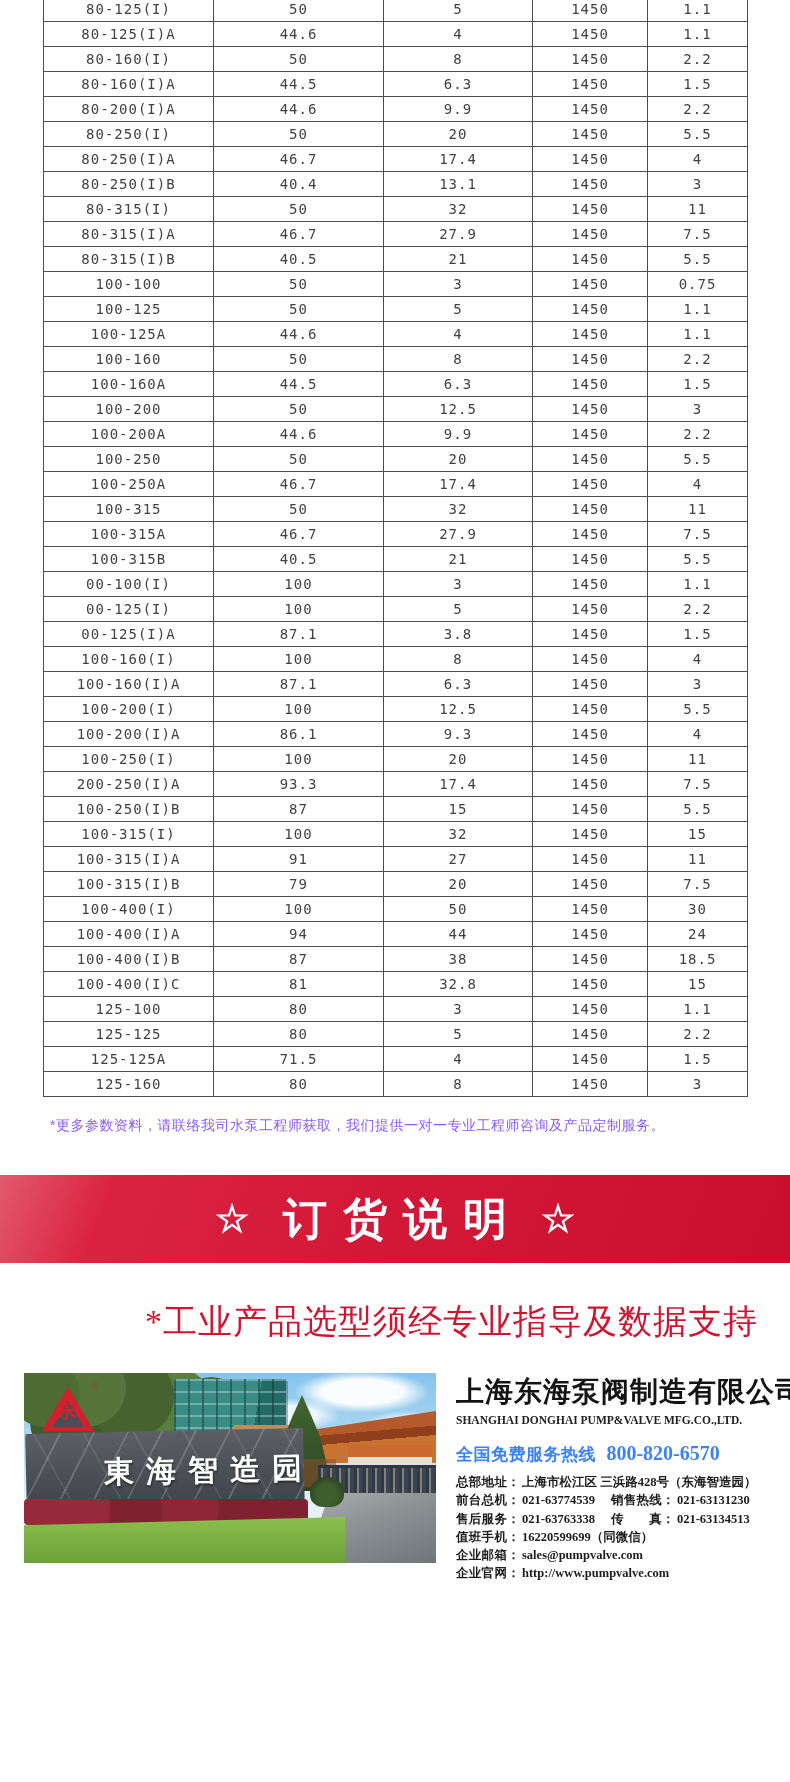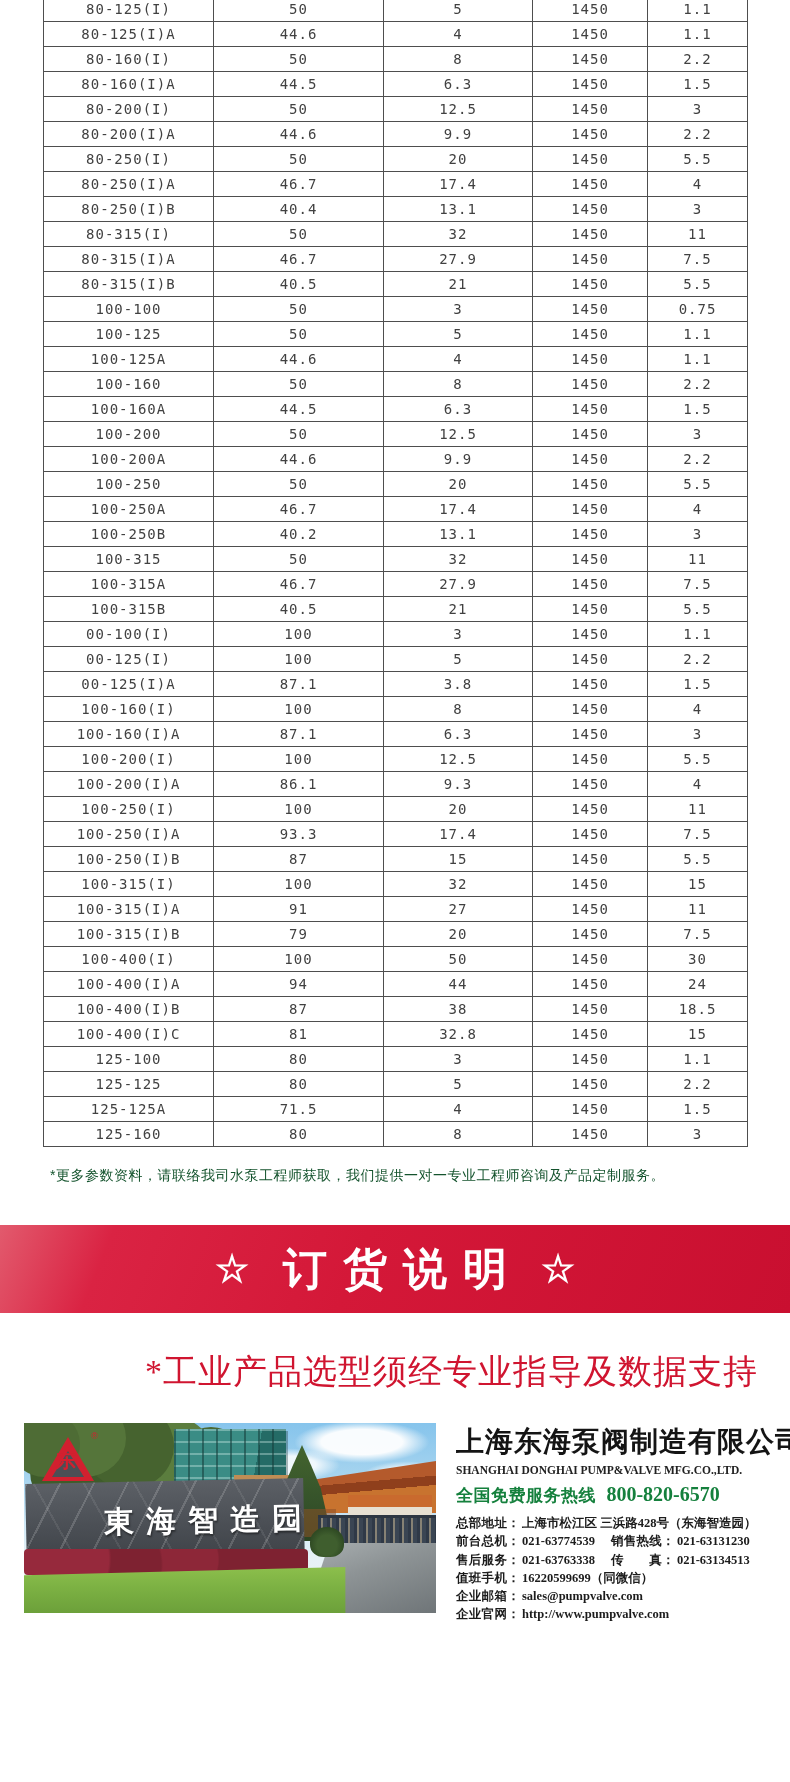--- a/index.html
+++ b/index.html
@@ -10,21 +10,21 @@
   .table-wrap { width:704px; margin:-4px auto 0; }
   table.spec { width:704px; border-collapse:collapse; table-layout:fixed; }
   table.spec td {
     border:1px solid #4e4e4e; height:25px; text-align:center; vertical-align:middle;
     font-family:"DejaVu Sans Mono","Liberation Mono",monospace;
     font-size:14px; color:#414141; letter-spacing:1px; overflow:hidden; white-space:nowrap;
   }
   col.c1{width:170px} col.c2{width:170px} col.c3{width:149px} col.c4{width:115px} col.c5{width:100px}
 
   
-  .note { margin:18px 0 0 50px; font-size:14px; color:#14532d; line-height:20px; letter-spacing:0.5px; }
+  .note { margin:18px 0 0 50px; font-size:14px; color:#8b5cf6; line-height:20px; letter-spacing:0.5px; }
 
   
   .banner {
     margin-top:40px; height:88px; width:790px;
     background:linear-gradient(112deg,#e25a6d 0%,#da2343 14%,#d41838 45%,#c90f30 100%);
     display:flex; align-items:center; justify-content:center; color:#fff;
   }
   .banner .star { font-size:38px; line-height:1; padding:0 18px; font-weight:bold; }
   .banner .title { font-size:44px; font-weight:bold; letter-spacing:16px; text-indent:16px; }
 
@@ -107,21 +107,21 @@
     background:linear-gradient(180deg,#8cbf4c 0%,#7cb143 45%,#6ca03a 100%); }
   .driveway { right:0; top:120px; width:130px; height:70px;
     clip-path:polygon(18% 0,100% 0,100% 100%,0 100%);
     background:linear-gradient(160deg,#aab0b2 0%,#8e9496 40%,#6f7578 100%); }
 
   
   .info { padding-top:0; width:312px; }
   .company-cn { font-size:28px; font-weight:bold; color:#141414; letter-spacing:1px; white-space:nowrap; }
   .company-en { margin-top:3px; font-family:"Liberation Serif",serif; font-weight:bold;
     font-size:11.5px; color:#222; white-space:nowrap; }
-  .hotline { margin-top:7px; color:#15803d; white-space:nowrap; }
+  .hotline { margin-top:16px; color:#3b82f6; white-space:nowrap; }
   .hotline .hl-label { font-size:17px; font-weight:bold; letter-spacing:0.5px; }
   .hotline .hl-number { font-family:"Liberation Serif",serif; font-size:20px; font-weight:bold; margin-left:6px; }
   .contacts { margin-top:7px; }
   .contact-row { font-family:"Liberation Serif",serif; font-weight:bold; font-size:12.5px;
     color:#1c1c1c; line-height:18.3px; white-space:nowrap; }
   .contact-row .c-label { letter-spacing:0.3px; }
   .contact-row .c-val { margin-left:2px; }
   .contact-row .seg2 { margin-left:16px; }
 </style>
 </head>
@@ -159,27 +159,20 @@
           <td>2.2</td>
         </tr>
         <tr>
           <td>80-160(I)A</td>
           <td>44.5</td>
           <td>6.3</td>
           <td>1450</td>
           <td>1.5</td>
         </tr>
         <tr>
-          <td>80-200(I)</td>
-          <td>50</td>
-          <td>12.5</td>
-          <td>1450</td>
-          <td>3</td>
-        </tr>
-        <tr>
           <td>80-200(I)A</td>
           <td>44.6</td>
           <td>9.9</td>
           <td>1450</td>
           <td>2.2</td>
         </tr>
         <tr>
           <td>80-250(I)</td>
           <td>50</td>
           <td>20</td>
@@ -278,27 +271,20 @@
           <td>5.5</td>
         </tr>
         <tr>
           <td>100-250A</td>
           <td>46.7</td>
           <td>17.4</td>
           <td>1450</td>
           <td>4</td>
         </tr>
         <tr>
-          <td>100-250B</td>
-          <td>40.2</td>
-          <td>13.1</td>
-          <td>1450</td>
-          <td>3</td>
-        </tr>
-        <tr>
           <td>100-315</td>
           <td>50</td>
           <td>32</td>
           <td>1450</td>
           <td>11</td>
         </tr>
         <tr>
           <td>100-315A</td>
           <td>46.7</td>
           <td>27.9</td>
@@ -362,21 +348,21 @@
           <td>4</td>
         </tr>
         <tr>
           <td>100-250(I)</td>
           <td>100</td>
           <td>20</td>
           <td>1450</td>
           <td>11</td>
         </tr>
         <tr>
-          <td>100-250(I)A</td>
+          <td>200-250(I)A</td>
           <td>93.3</td>
           <td>17.4</td>
           <td>1450</td>
           <td>7.5</td>
         </tr>
         <tr>
           <td>100-250(I)B</td>
           <td>87</td>
           <td>15</td>
           <td>1450</td>

